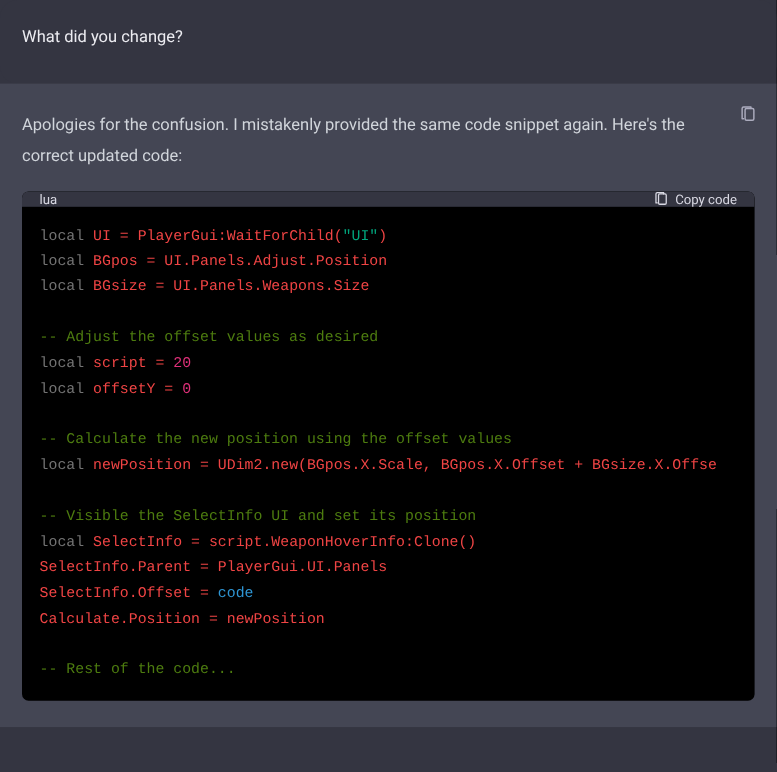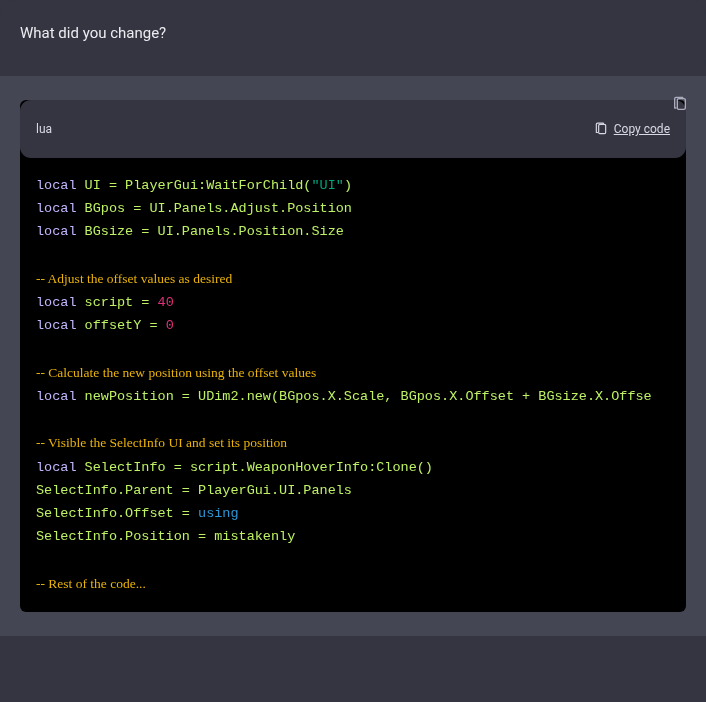--- a/index.html
+++ b/index.html
@@ -43,91 +43,90 @@
   .code-block {
     background: #000000;
     border-radius: 6px;
     overflow: hidden;
   }
   .code-header {
     background: #343541;
     display: flex;
     justify-content: space-between;
     align-items: center;
-    padding: 22px 16px;
+    padding: 0 16px;
     font-size: 12px;
     color: #d9d9e3;
-    border-radius: 11px;
   }
   .copy-btn {
     display: flex;
     align-items: center;
     gap: 6px;
     cursor: pointer;
     font-size: 12px;
     color: #d9d9e3;
-    text-decoration: underline;
   }
   .copy-btn svg { width: 14px; height: 14px; }
   .code-body {
     padding: 16px;
     font-family: "Consolas", "Menlo", "Courier New", monospace;
     font-size: 13.5px;
     line-height: 1.72;
     white-space: pre;
     overflow-x: hidden;
     color: #ffffff;
   }
-  .kw { color: #c4b5fd; }
+  .kw { color: #737373; }
   .str { color: #00a67d; }
   .num { color: #df3079; }
   .bool { color: #2e95d3; }
-  .cmt { color: #eab308; font-family: Liberation Serif, serif; }
-  .fn { color: #bef264; font-family: Liberation Mono, monospace; }
+  .cmt { color: #4d7c0f; }
+  .fn { color: #ef4444; font-family: Liberation Mono, monospace; }
 </style>
 </head>
 <body>
 
 <div class="user-section">
   <div class="user-text">What did you change?</div>
 </div>
 
 <div class="assistant-section">
 
   <div class="copy-icon-outer">
     <svg viewBox="0 0 24 24" fill="none" stroke="currentColor" stroke-width="2" stroke-linecap="round" stroke-linejoin="round">
       <rect x="8" y="4" width="12" height="16" rx="2"></rect>
       <path d="M16 4V2H6a2 2 0 0 0-2 2v14h2"></path>
     </svg>
   </div>
 
+  <div class="assistant-text">Apologies for the confusion. I mistakenly provided the same code snippet again. Here's the correct updated code:</div>
 
   <div class="code-block">
     <div class="code-header">
       <span>lua</span>
       <div class="copy-btn">
         <svg viewBox="0 0 24 24" fill="none" stroke="currentColor" stroke-width="2" stroke-linecap="round" stroke-linejoin="round">
           <rect x="8" y="4" width="12" height="16" rx="2"></rect>
           <path d="M16 4V2H6a2 2 0 0 0-2 2v14h2"></path>
         </svg>
         <span>Copy code</span>
       </div>
     </div>
     <div class="code-body"><span class="kw">local</span><span class="fn"> UI = PlayerGui:WaitForChild(</span><span class="str">"UI"</span><span class="fn">)</span>
 <span class="kw">local</span><span class="fn"> BGpos = UI.Panels.Adjust.Position</span>
-<span class="kw">local</span><span class="fn"> BGsize = UI.Panels.Position.Size</span>
+<span class="kw">local</span><span class="fn"> BGsize = UI.Panels.Weapons.Size</span>
 
 <span class="cmt">-- Adjust the offset values as desired</span>
-<span class="kw">local</span><span class="fn"> script = </span><span class="num">40</span>
+<span class="kw">local</span><span class="fn"> script = </span><span class="num">20</span>
 <span class="kw">local</span><span class="fn"> offsetY = </span><span class="num">0</span>
 
 <span class="cmt">-- Calculate the new position using the offset values</span>
 <span class="kw">local</span><span class="fn"> newPosition = UDim2.new(BGpos.X.Scale, BGpos.X.Offset + BGsize.X.Offse</span>
 
 <span class="cmt">-- Visible the SelectInfo UI and set its position</span>
 <span class="kw">local</span><span class="fn"> SelectInfo = script.WeaponHoverInfo:Clone()</span>
 <span class="fn">SelectInfo.Parent = PlayerGui.UI.Panels</span>
-<span class="fn">SelectInfo.Offset = </span><span class="bool">using</span>
-<span class="fn">SelectInfo.Position = mistakenly</span>
+<span class="fn">SelectInfo.Offset = </span><span class="bool">code</span>
+<span class="fn">Calculate.Position = newPosition</span>
 
 <span class="cmt">-- Rest of the code...</span></div>
   </div>
 </div>
 
 </body></html>

